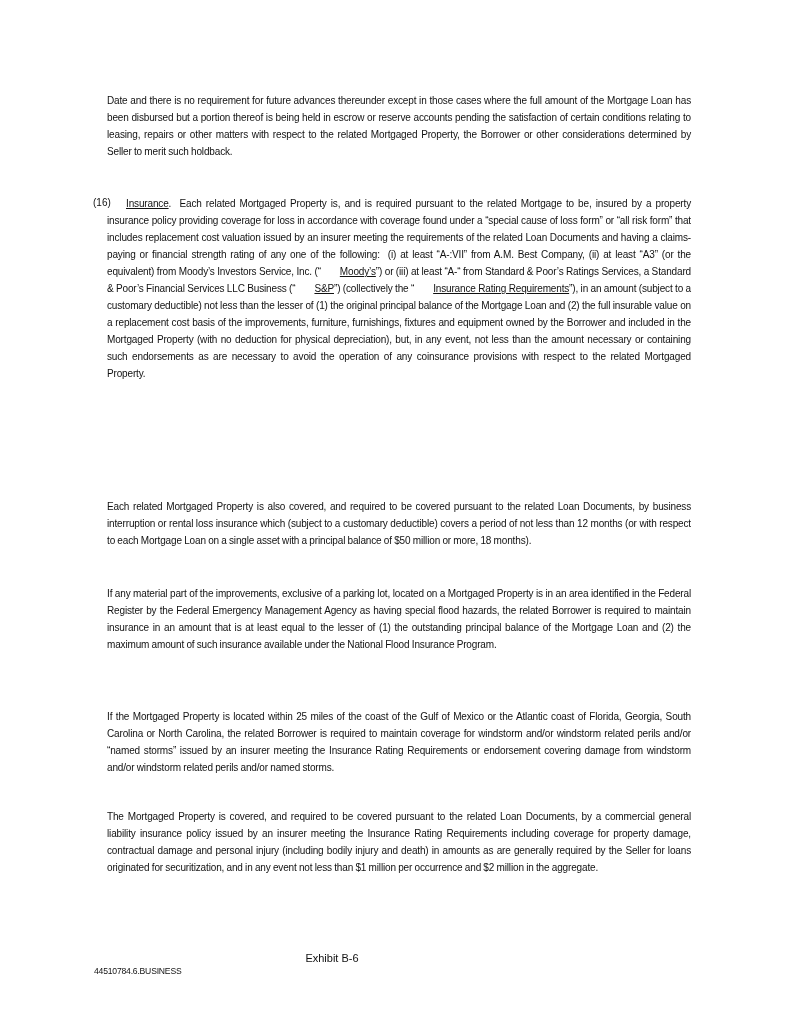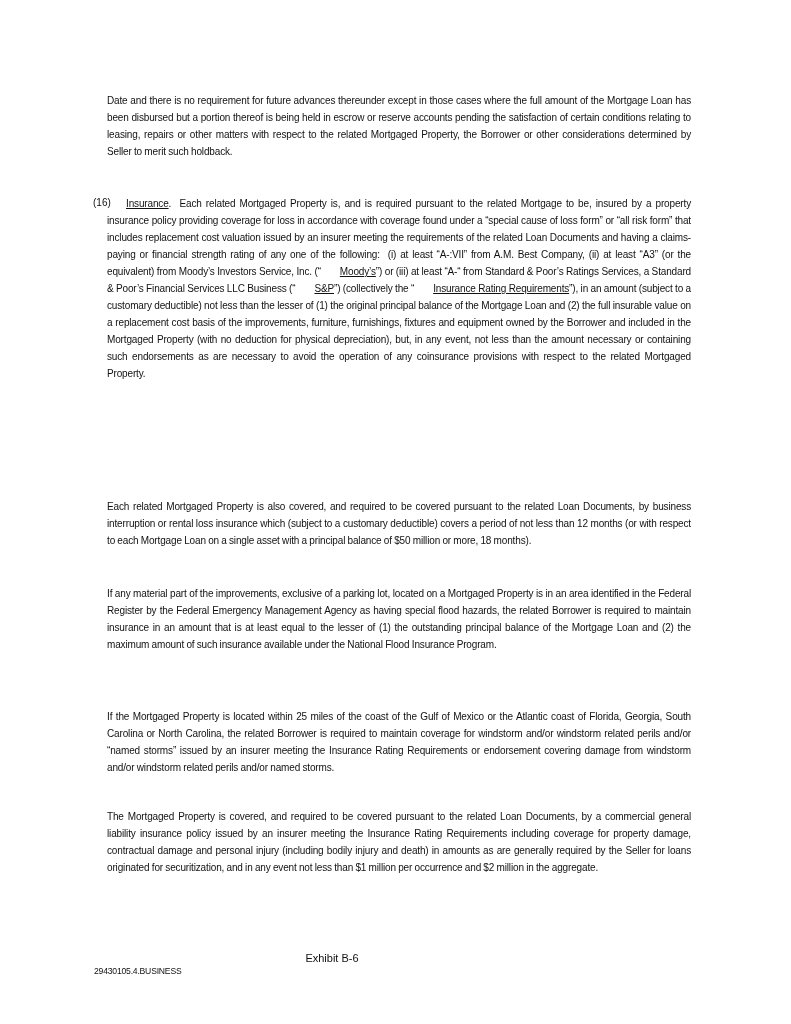--- a/index.html
+++ b/index.html
@@ -42,14 +42,14 @@
   <p class="para" style="top:498px; margin:0;">Each related Mortgaged Property is also covered, and required to be covered pursuant to the related Loan Documents, by business interruption or rental loss insurance which (subject to a customary deductible) covers a period of not less than 12 months (or with respect to each Mortgage Loan on a single asset with a principal balance of $50 million or more, 18 months).</p>
 
   <p class="para" style="top:585px; margin:0;">If any material part of the improvements, exclusive of a parking lot, located on a Mortgaged Property is in an area identified in the Federal Register by the Federal Emergency Management Agency as having special flood hazards, the related Borrower is required to maintain insurance in an amount that is at least equal to the lesser of (1) the outstanding principal balance of the Mortgage Loan and (2) the maximum amount of such insurance available under the National Flood Insurance Program.</p>
 
   <p class="para" style="top:708px; margin:0;">If the Mortgaged Property is located within 25 miles of the coast of the Gulf of Mexico or the Atlantic coast of Florida, Georgia, South Carolina or North Carolina, the related Borrower is required to maintain coverage for windstorm and/or windstorm related perils and/or “named storms” issued by an insurer meeting the Insurance Rating Requirements or endorsement covering damage from windstorm and/or windstorm related perils and/or named storms.</p>
 
   <p class="para" style="top:808px; margin:0;">The Mortgaged Property is covered, and required to be covered pursuant to the related Loan Documents, by a commercial general liability insurance policy issued by an insurer meeting the Insurance Rating Requirements including coverage for property damage, contractual damage and personal injury (including bodily injury and death) in amounts as are generally required by the Seller for loans originated for securitization, and in any event not less than $1 million per occurrence and $2 million in the aggregate.</p>
 
   <div class="footer-center">Exhibit B-6</div>
 
-  <div class="footer-id">29430105.4.BUSINESS</div>
+  <div class="footer-id">44510784.6.BUSINESS</div>
 </div>
 
 </body></html>

